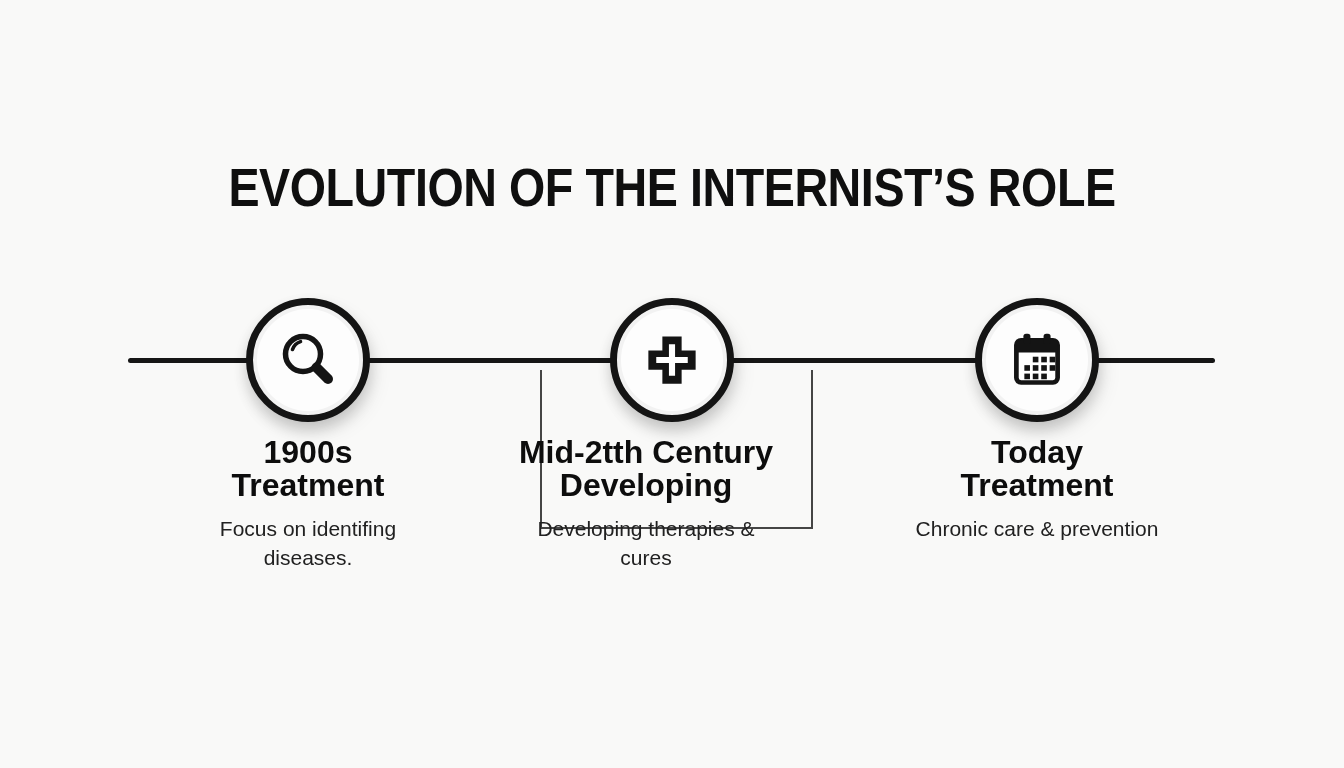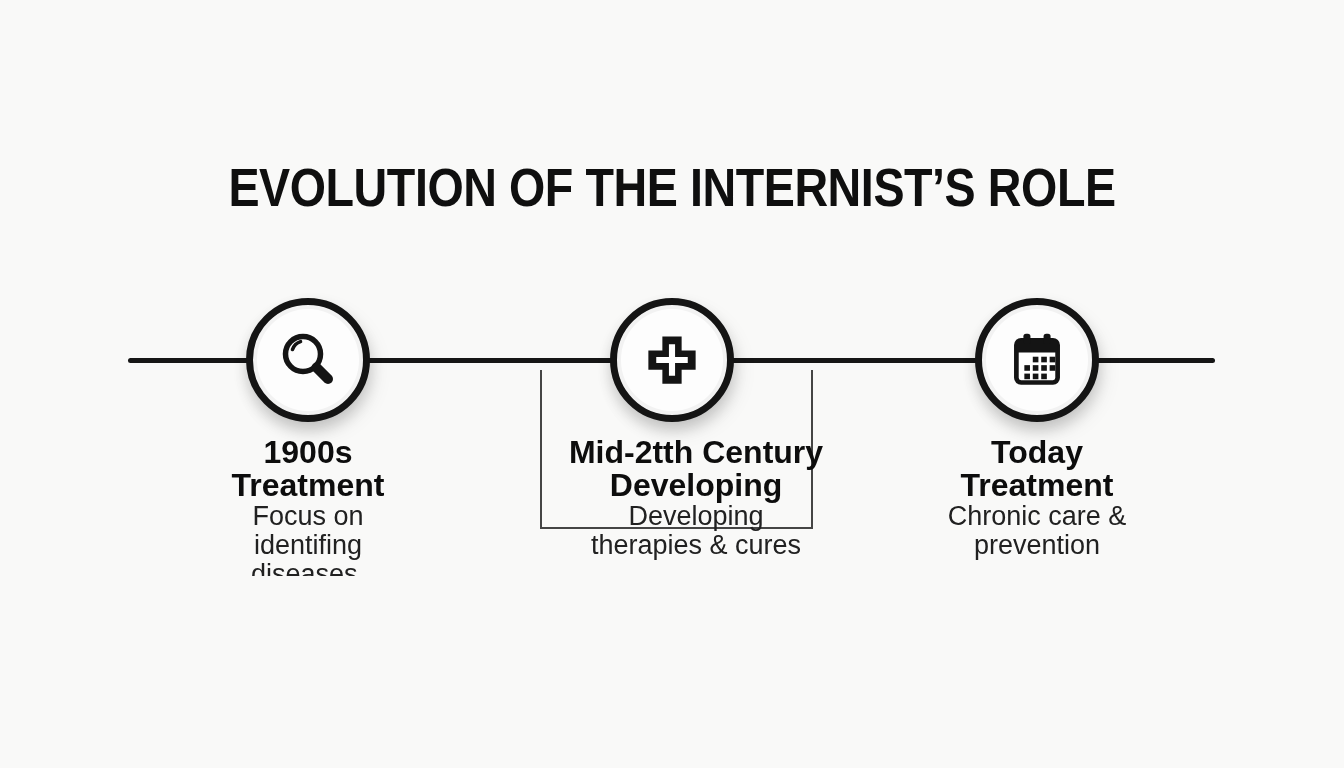--- a/index.html
+++ b/index.html
@@ -70,34 +70,34 @@
   .node-2 { left: 610px; }
   .node-3 { left: 975px; }
   .label {
     position: absolute;
     top: 436px;
     width: 300px;
     text-align: center;
     z-index: 3;
   }
   .label-1 { left: 158px; }
-  .label-2 { left: 546px; }
+  .label-2 { left: 496px; }
   .label-3 { left: 887px; }
   .era, .role {
     font-size: 32px;
     line-height: 33px;
     font-weight: 700;
     color: #0d0d0d;
   }
   .desc {
-    font-size: 27px;
+    font-size: 21px;
     line-height: 29px;
     font-weight: 400;
     color: #212121;
-    margin: 0 auto;
+    margin: 12px auto;
   }
   .label-1 .desc { max-width: 208px; }
   .label-2 .desc { max-width: 226px; }
   .label-3 .desc { max-width: 300px; }
 </style>
 </head>
 <body>
 
 <div class="stage">
 

